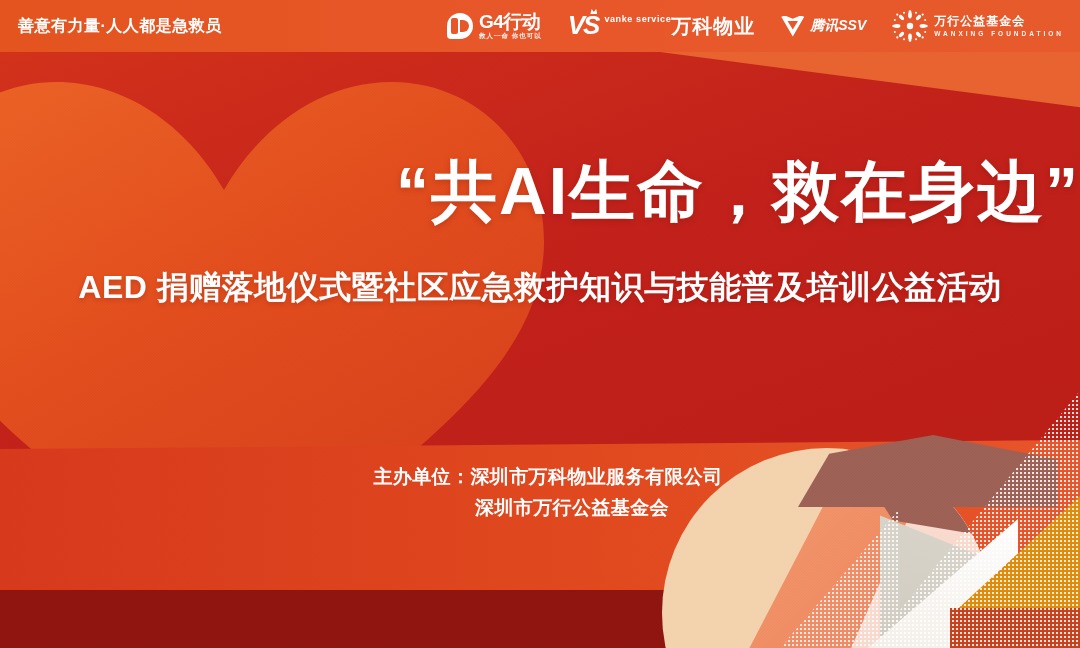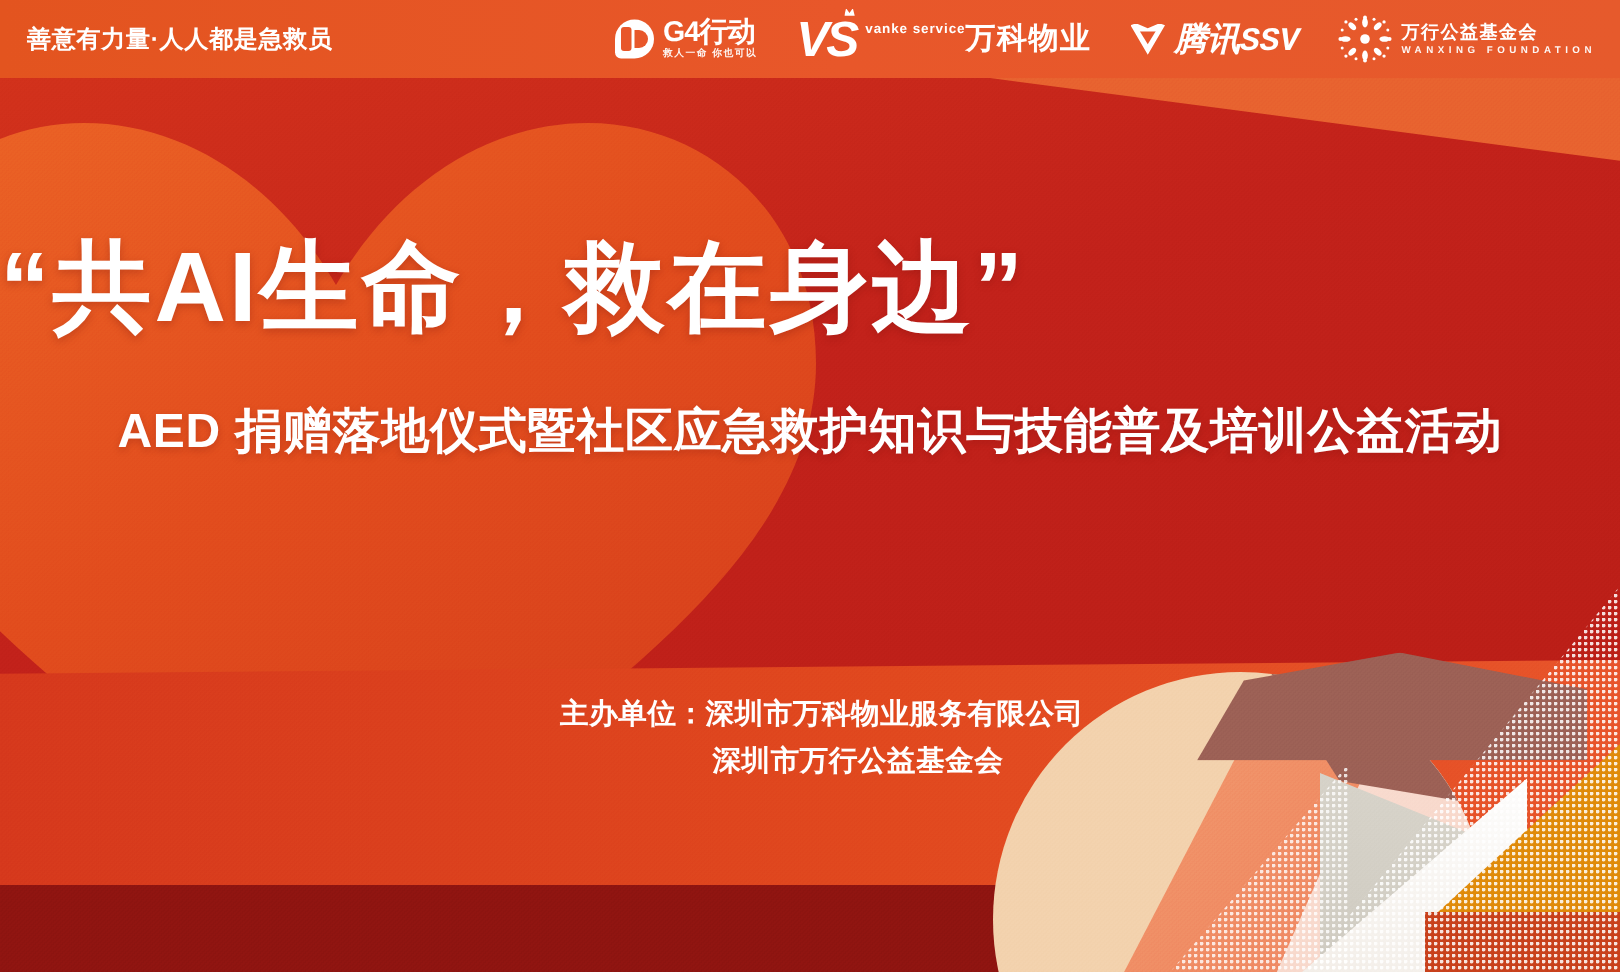--- a/index.html
+++ b/index.html
@@ -149,21 +149,21 @@
   .g4-mark::after{
     content:"";position:absolute;left:13px;top:7px;width:9px;height:12px;
     border-radius:0 6px 6px 0;background:#E8572A;
   }
   .g4-txt{display:flex;flex-direction:column;line-height:1;}
   .g4-main{font-size:19px;font-weight:800;letter-spacing:-.5px;}
   .g4-sub{font-size:6.5px;font-weight:600;letter-spacing:1px;margin-top:2px;opacity:.95;}
 
   
   .vs-mark{
-    font-size:33px;font-weight:800;font-style:italic;letter-spacing:-2px;
+    font-size:26px;font-weight:800;font-style:italic;letter-spacing:-2px;
     line-height:1;position:relative;top:-1px;
   }
   .vs-mark::after{
     content:"";position:absolute;right:1px;top:-3px;width:7px;height:5px;
     background:#fff;clip-path:polygon(0 100%,18% 0,50% 62%,82% 0,100% 100%);
   }
   .vk-txt{display:flex;flex-direction:row;line-height:1.1;}
   .vk-en{font-size:9px;font-weight:700;letter-spacing:.6px;}
   .vk-cn{font-size:20px;font-weight:800;letter-spacing:1px;}
 
@@ -171,32 +171,32 @@
   .tx-mark{
     width:23px;height:21px;background:#fff;flex:none;
     clip-path:polygon(50% 100%,0 6%,16% 0,50% 16%,84% 0,100% 6%);
     position:relative;
   }
   .tx-mark::after{
     content:"";position:absolute;left:6px;top:5px;width:11px;height:9px;
     background:#E8572A;
     clip-path:polygon(50% 100%,0 0,100% 0);
   }
-  .tx-txt{font-size:22px;font-weight:800;font-style:italic;letter-spacing:0px;font-family:Liberation Mono, monospace;}
+  .tx-txt{font-size:14px;font-weight:800;font-style:italic;letter-spacing:0px;}
 
   
   .wx-mark{width:36px;height:32px;flex:none;}
   .wx-txt{display:flex;flex-direction:column;line-height:1.1;}
   .wx-cn{font-size:12px;font-weight:800;letter-spacing:1px;}
   .wx-en{font-size:6.5px;font-weight:600;letter-spacing:3px;opacity:.95;margin-top:2px;}
 
   
   .content{position:absolute;inset:0;z-index:6;}
   .title{
-    position:absolute;left:0;right:0;top:158px;text-align:left;
+    position:absolute;left:0;right:0;top:158px;text-align:right;
     color:#fff;font-size:66px;font-weight:800;letter-spacing:2px;
     line-height:1;white-space:nowrap;
     text-shadow:0 2px 6px rgba(110,15,10,.28);
   }
   .subtitle{
     position:absolute;left:0;right:0;top:268px;text-align:center;
     color:#fff;font-size:32px;font-weight:800;letter-spacing:.5px;
     line-height:1.2;white-space:nowrap;
     text-shadow:0 2px 5px rgba(110,15,10,.25);
   }

